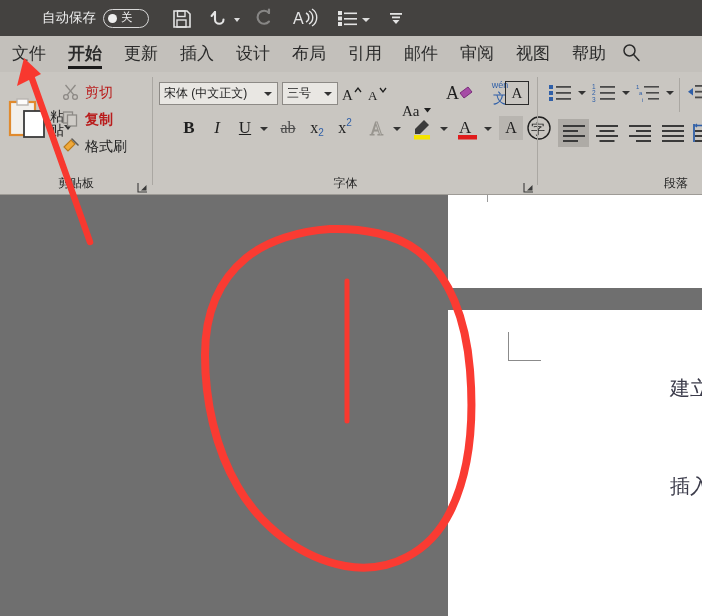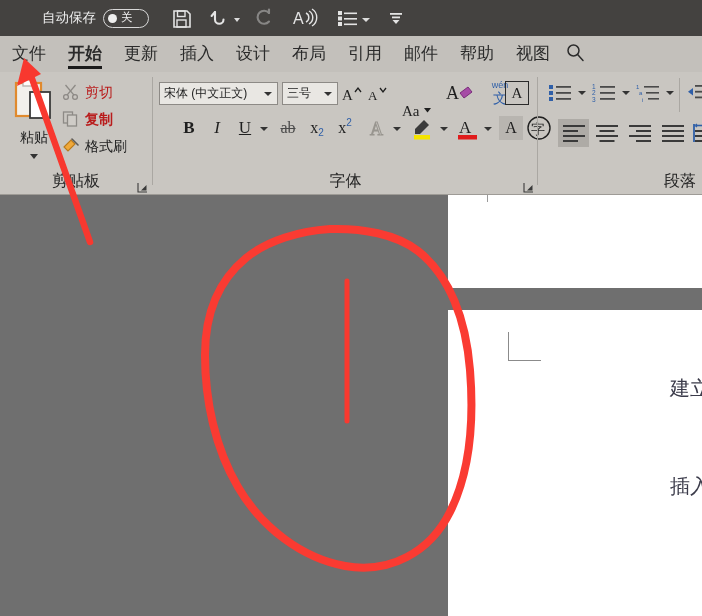--- a/index.html
+++ b/index.html
@@ -53,35 +53,35 @@
   .tab-search{margin-left:4px;display:flex;align-items:center;height:36px;}
 
   
   #ribbon{
     position:absolute;left:0;top:72px;width:702px;height:122px;
     background:#c9c6c1;border-bottom:1px solid #9e9b96;
   }
   .group{position:absolute;top:0;height:122px;}
   .group-label{
     position:absolute;bottom:2px;width:100%;text-align:center;
-    font-size:16px;color:#262626;
+    font-size:12px;color:#262626;
   }
   .glaunch{
     position:absolute;bottom:4px;right:4px;width:11px;height:11px;
     color:#3a3a3a;
   }
   .gsep{
     position:absolute;top:5px;width:1px;height:108px;background:#aaa7a2;
   }
 
   
   #g-clip{left:0;width:152px;}
   .paste{
     position:absolute;left:6px;top:6px;width:56px;height:88px;
-    display:flex;flex-direction:column;align-items:center;
+    display:flex;flex-direction:row;align-items:center;
   }
   .paste-label{font-size:14px;color:#222;margin-top:2px;line-height:1;}
   .paste-caret{
     width:0;height:0;border-left:4.5px solid transparent;border-right:4.5px solid transparent;
     border-top:5px solid #333;margin-top:10px;
   }
   .cl-item{
     position:absolute;left:62px;display:flex;align-items:center;gap:5px;
     font-size:14px;color:#222;height:22px;
   }
@@ -216,22 +216,23 @@
 
 <div id="tabstrip">
   <div class="tab"><span>文件</span></div>
   <div class="tab active"><span>开始</span><span class="underline"></span></div>
   <div class="tab"><span>更新</span></div>
   <div class="tab"><span>插入</span></div>
   <div class="tab"><span>设计</span></div>
   <div class="tab"><span>布局</span></div>
   <div class="tab"><span>引用</span></div>
   <div class="tab"><span>邮件</span></div>
+  <div class="tab"><span>审阅</span></div>
+  <div class="tab"><span>视图</span></div>
   <div class="tab"><span>帮助</span></div>
-  <div class="tab"><span>视图</span></div>
   <div class="tab-search">
     <span>
       <svg width="20" height="20" viewBox="0 0 20 20">
           <circle cx="8.5" cy="8.5" r="5.5" fill="none" stroke="#2b2b2b" stroke-width="1.5"></circle>
           <path d="M12.6 12.6 L18 18.4" stroke="#2b2b2b" stroke-width="1.5" stroke-linecap="round"></path>
         </svg>
     </span>
   </div>
 </div>
 

